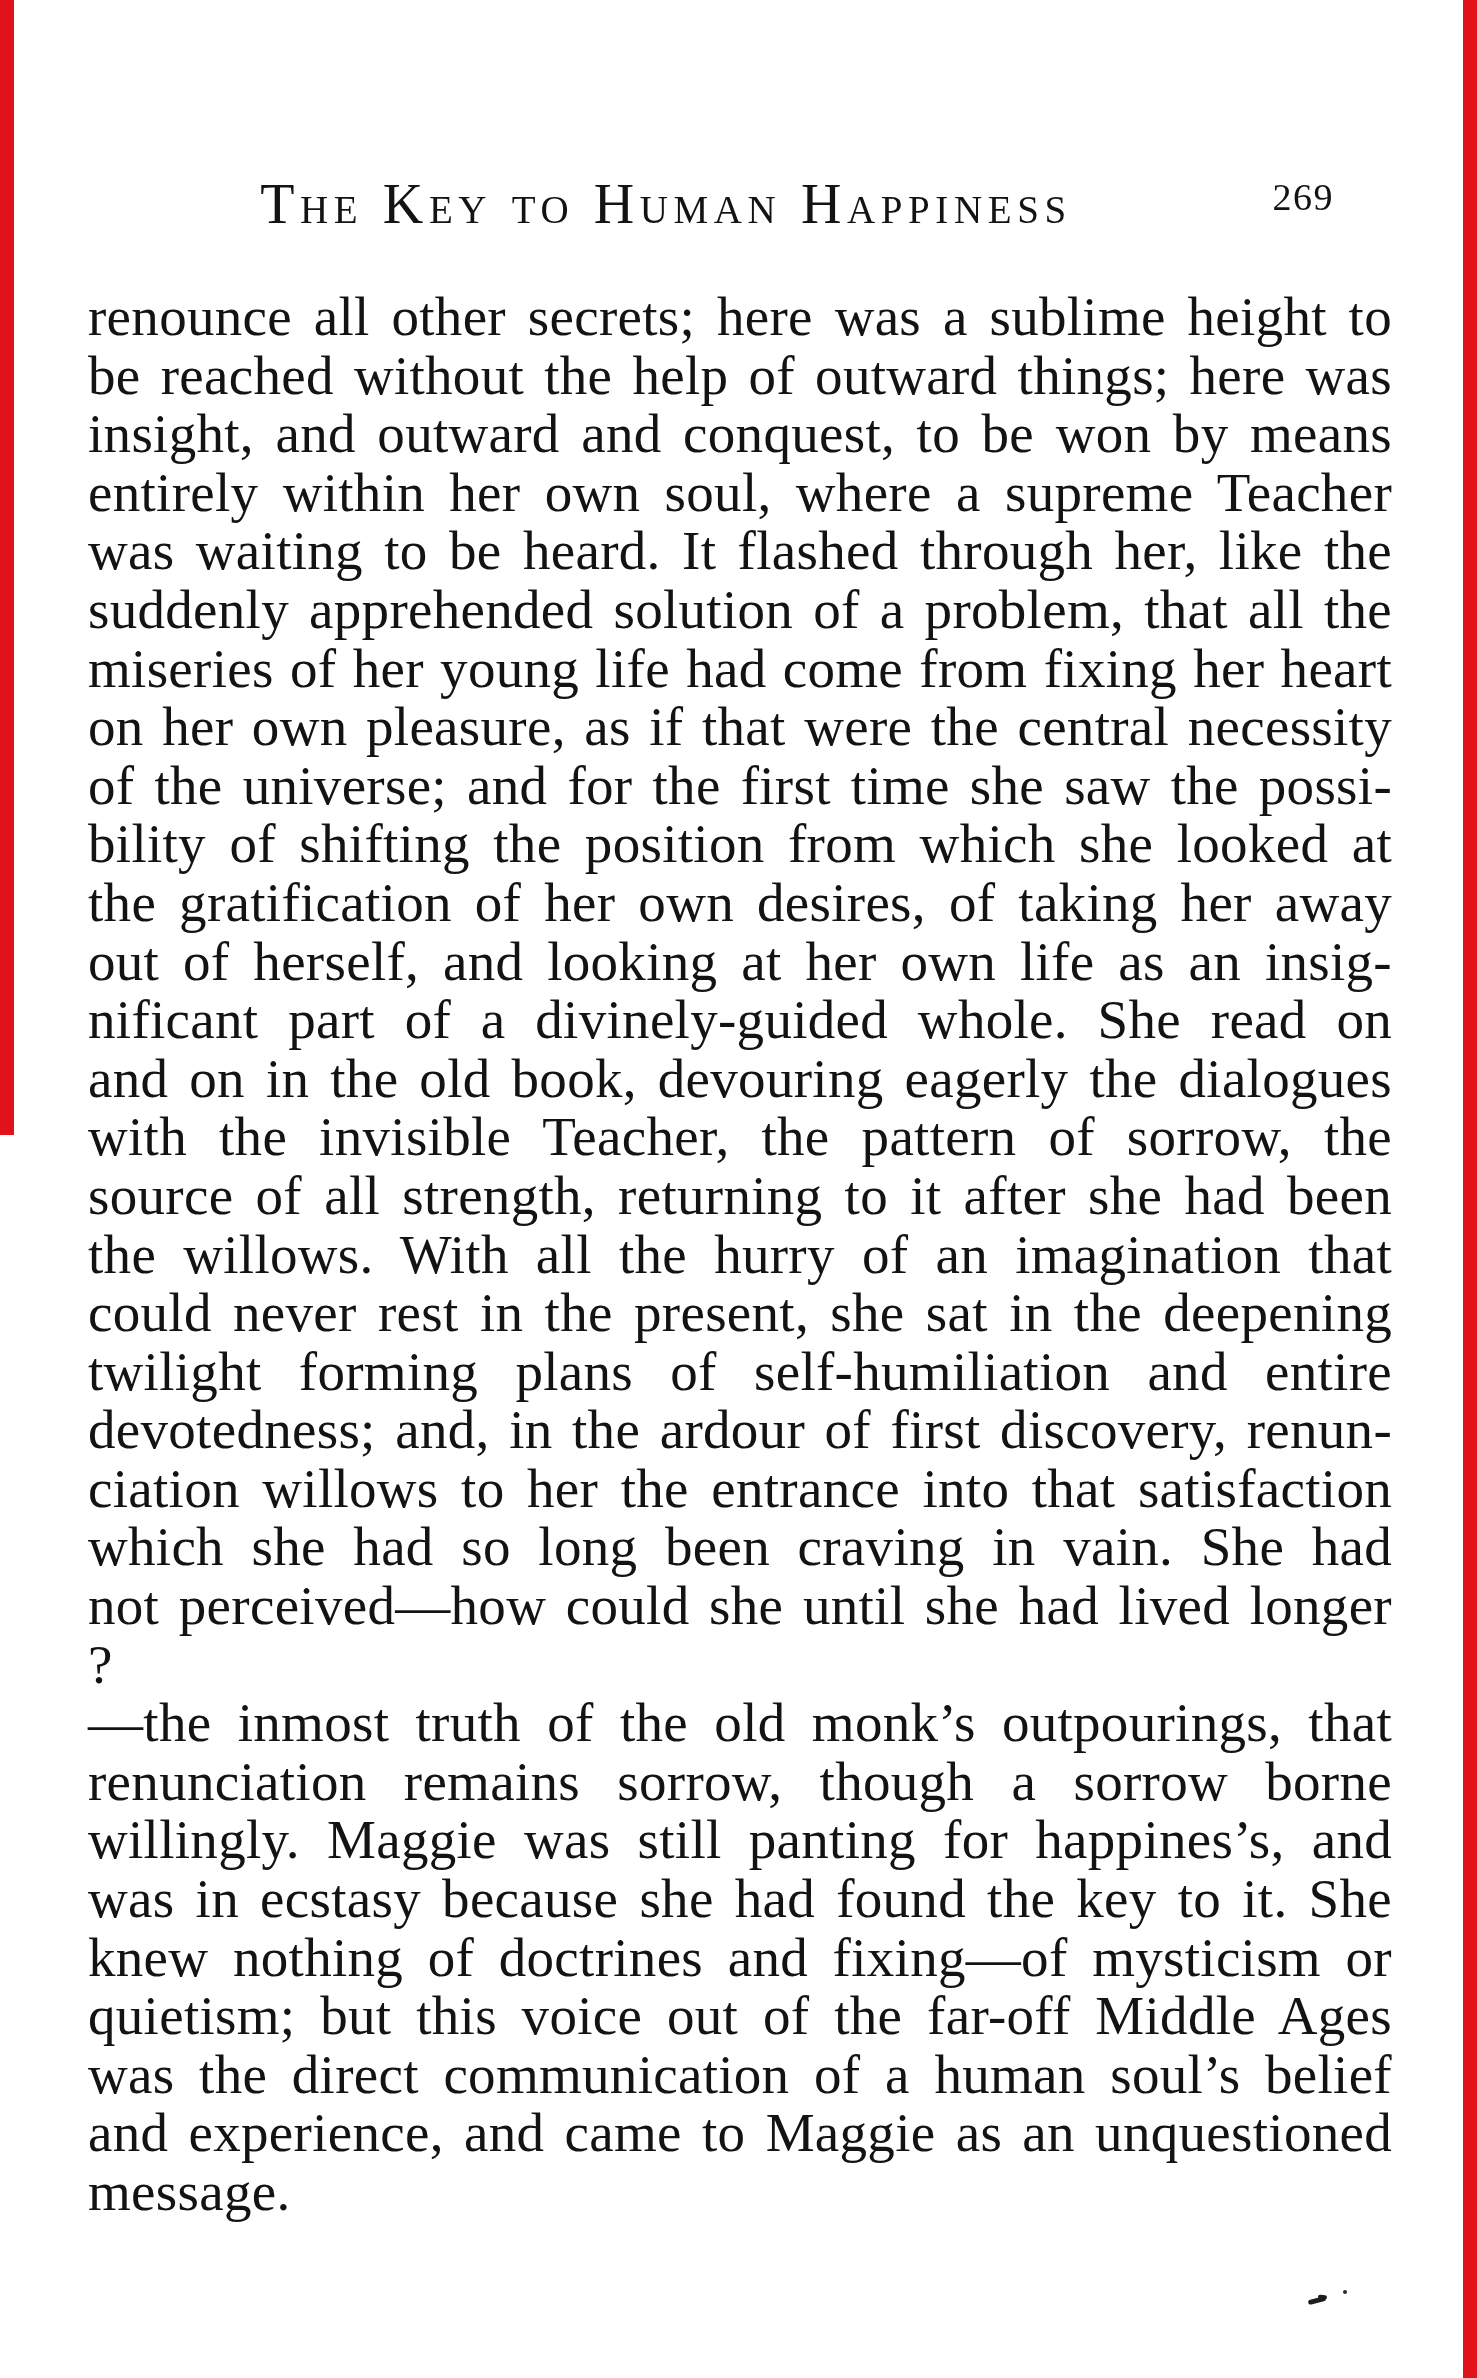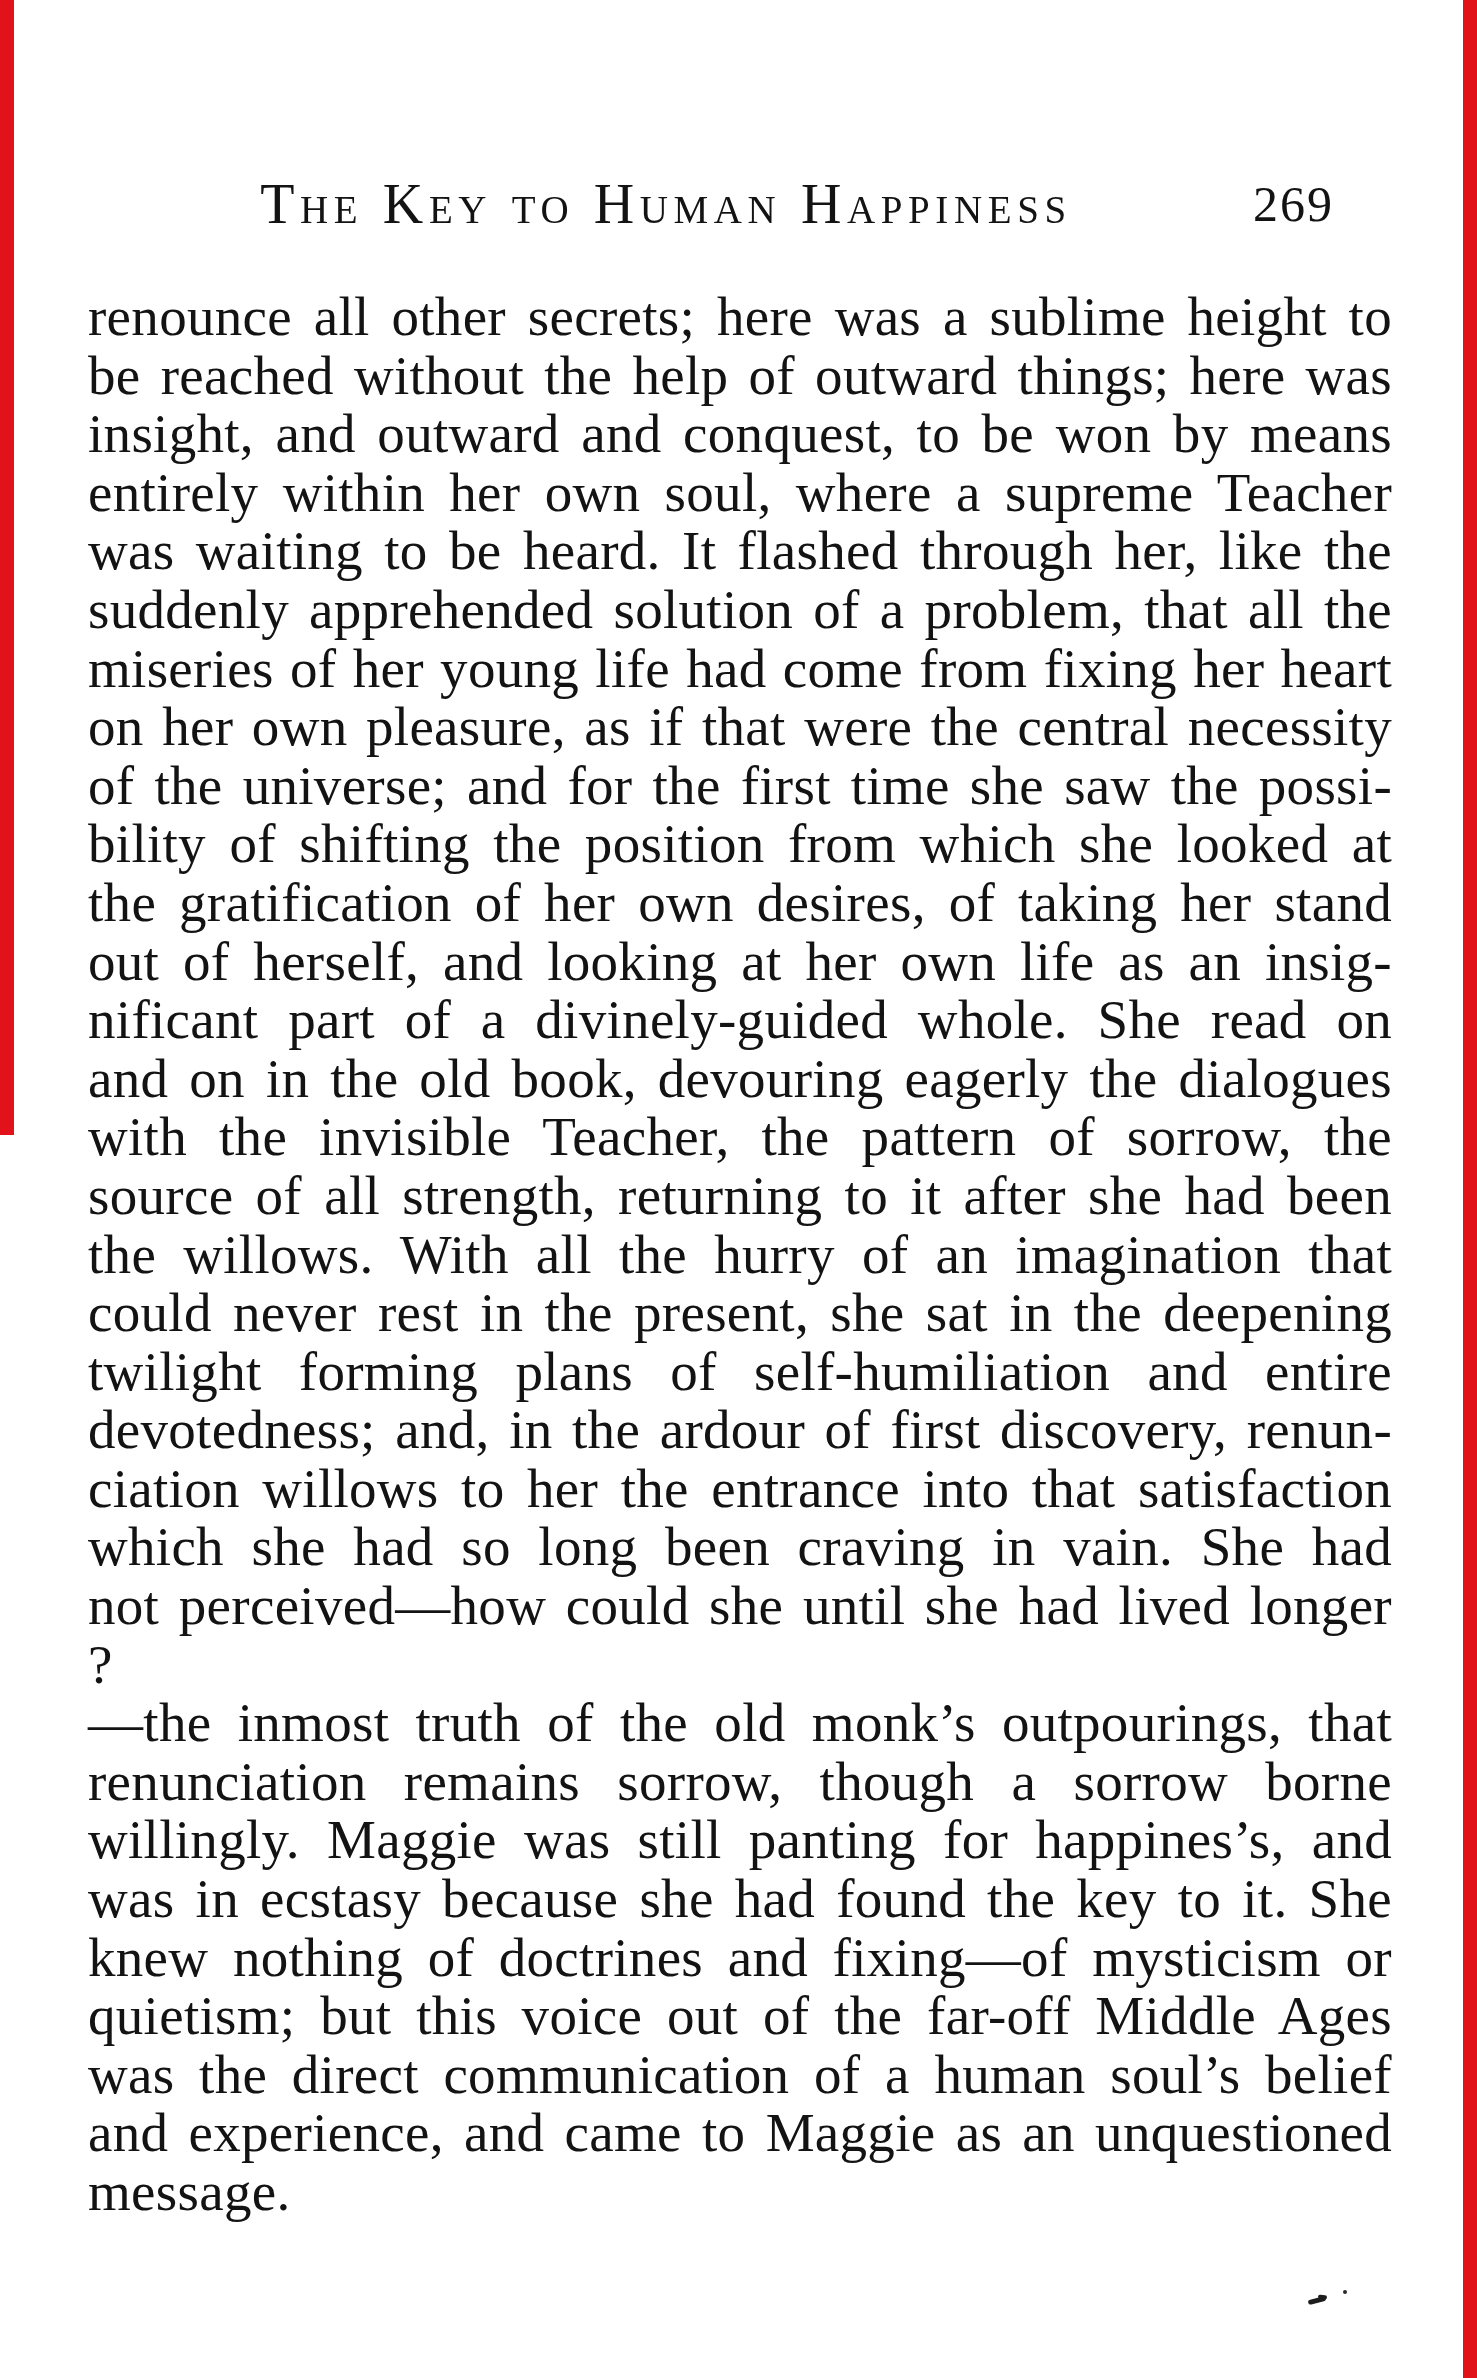--- a/index.html
+++ b/index.html
@@ -51,21 +51,21 @@
   .running-head .title {
     display: block;
     text-align: center;
     transform: translateX(-74px);
   }
   .running-head .folio {
     position: absolute;
     right: 58px;
     top: 3px;
     font-variant: normal;
-    font-size: 50px;
+    font-size: 38px;
     letter-spacing: 0.04em;
   }
   .body-text {
     position: absolute;
     top: 288px;
     left: 88px;
     width: 1304px;
   }
   .body-text .line {
     font-size: 55px;
@@ -133,21 +133,21 @@
       <div class="line">renounce all other secrets; here was a sublime height to</div>
       <div class="line">be reached without the help of outward things; here was</div>
       <div class="line">insight, and outward and conquest, to be won by means</div>
       <div class="line">entirely within her own soul, where a supreme Teacher</div>
       <div class="line">was waiting to be heard.  It flashed through her, like the</div>
       <div class="line">suddenly apprehended solution of a problem, that all the</div>
       <div class="line">miseries of her young life had come from fixing her heart</div>
       <div class="line">on her own pleasure, as if that were the central necessity</div>
       <div class="line">of the universe; and for the first time she saw the possi-</div>
       <div class="line">bility of shifting the position from which she looked at</div>
-      <div class="line">the gratification of her own desires, of taking her stand</div>
+      <div class="line">the gratification of her own desires, of taking her away</div>
       <div class="line">out of herself, and looking at her own life as an insig-</div>
       <div class="line">nificant part of a divinely-guided whole.  She read on</div>
       <div class="line">and on in the old book, devouring eagerly the dialogues</div>
       <div class="line">with the invisible Teacher, the pattern of sorrow, the</div>
       <div class="line">source of all strength, returning to it after she had been</div>
       <div class="line">the willows.  With all the hurry of an imagination that</div>
       <div class="line">could never rest in the present, she sat in the deepening</div>
       <div class="line">twilight forming plans of self-humiliation and entire</div>
       <div class="line">devotedness; and, in the ardour of first discovery, renun-</div>
       <div class="line">ciation willows to her the entrance into that satisfaction</div>

